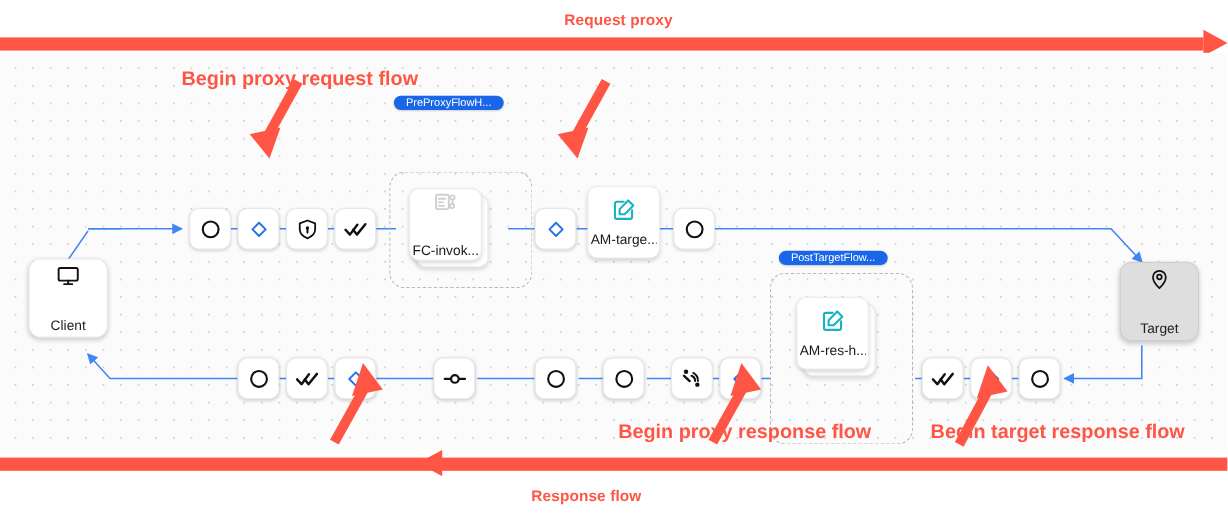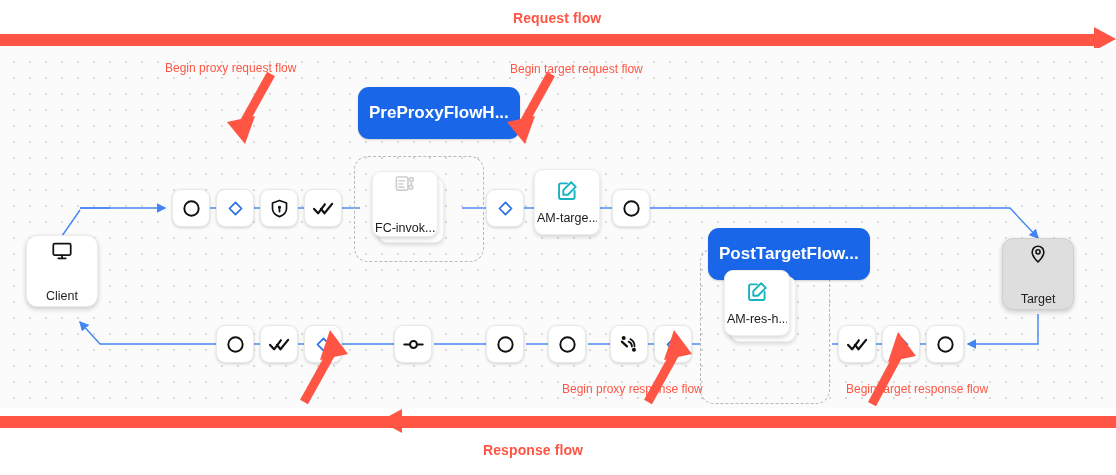--- a/index.html
+++ b/index.html
@@ -62,21 +62,21 @@
     position: absolute;
     width: 72px; height: 72px;
     border-radius: 11px;
     display: flex; flex-direction: column;
     align-items: center; justify-content: center;
     gap: 24px;
     box-shadow: 0 2px 5px rgba(0,0,0,.20);
     font-size: 12.5px; color: #1f1f1f;
   }
   .endpoint.client { background: #ffffff; border: 1px solid #ececec; }
-  .endpoint.target { background: #dedede; border: 1px solid #cfcfcf; }
+  .endpoint.target { background: #dedede; border: 1px solid #cfcfcf; margin-left: 16px; }
 
   
   .card-wrap { position: absolute; }
   .card {
     position: relative;
     width: 66px; height: 66px;
     border-radius: 9px;
     background: #ffffff;
     border: 1px solid #ededed;
     box-shadow: 0 2px 4px rgba(0,0,0,.16);
@@ -102,41 +102,41 @@
   .group {
     position: absolute;
     border: 1.6px dashed #b9b9b9;
     border-radius: 14px;
     background: transparent;
   }
   .group-badge {
     position: absolute;
     background: #1967E8;
     color: #ffffff;
-    font-size: 17px; font-weight: bold;
-    padding: 16px 11px;
+    font-size: 10px; font-weight: normal;
+    padding: 1px 11px;
     border-radius: 11px;
     white-space: nowrap;
     box-shadow: 0 1px 2px rgba(0,0,0,.18);
   }
 
   
   .anno {
     position: absolute;
-    font-size: 12px; font-weight: normal;
+    font-size: 18px; font-weight: bold;
     color: #FF5544; white-space: nowrap;
   }
   .anno-arrow { position: absolute; }
 </style>
 </head>
 <body>
 
 <div id="root">
 
-  <div class="flow-label" style="left:513px; top:10px;">Request flow</div>
+  <div class="flow-label" style="left:513px; top:10px;">Request proxy</div>
   <div class="flow-banner" style="left:0; top:30px; width:1116px;">
     <div class="flow-bar" style="left:0; width:1094px;"></div>
     <div class="flow-head right" style="left:1094px;"></div>
   </div>
 
   <div id="canvas">
 
     <svg id="edges" viewBox="0 0 1116 360">
       <defs>
         <marker id="ah" markerWidth="7" markerHeight="7" refX="6" refY="3.5" orient="auto">
@@ -413,21 +413,20 @@
     </svg>
 
     <svg class="anno-arrow" style="left:856px; top:270px;" width="70" height="90" viewBox="0 0 70 90">
       <path d="M16 86 L46 30" stroke="#FF5544" stroke-width="9" stroke-linecap="butt"></path>
       <path d="M42 14 L60 38 L32 44 Z" fill="#FF5544"></path>
     </svg>
 
   </div>
 
   <div class="anno" style="left:165px; top:61px;">Begin proxy request flow</div>
-  <div class="anno" style="left:510px; top:62px;">Begin target request flow</div>
 
   <div class="anno" style="left:562px; top:382px;">Begin proxy response flow</div>
   <div class="anno" style="left:846px; top:382px;">Begin target response flow</div>
 
   <div class="flow-banner" style="left:0; top:412px; width:1116px;">
     <div class="flow-bar" style="left:0; width:1116px;"></div>
     <div class="flow-head left" style="left:380px;"></div>
   </div>
   <div class="flow-label" style="left:483px; top:442px;">Response flow</div>
 

